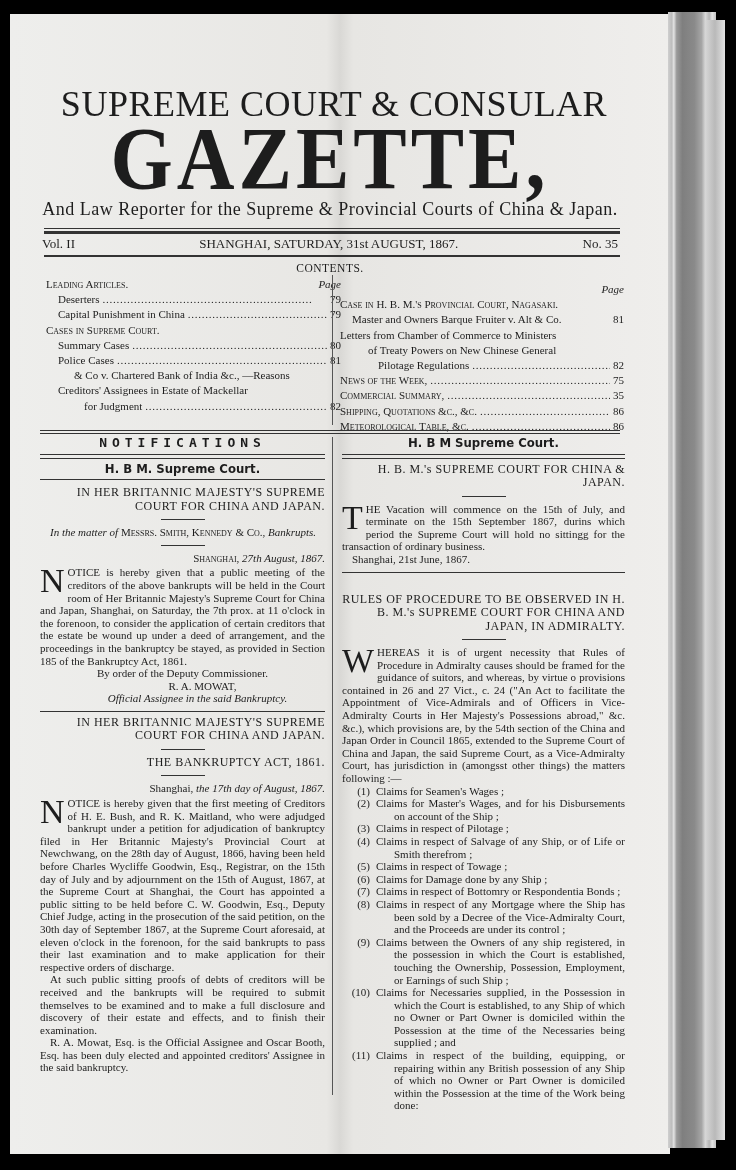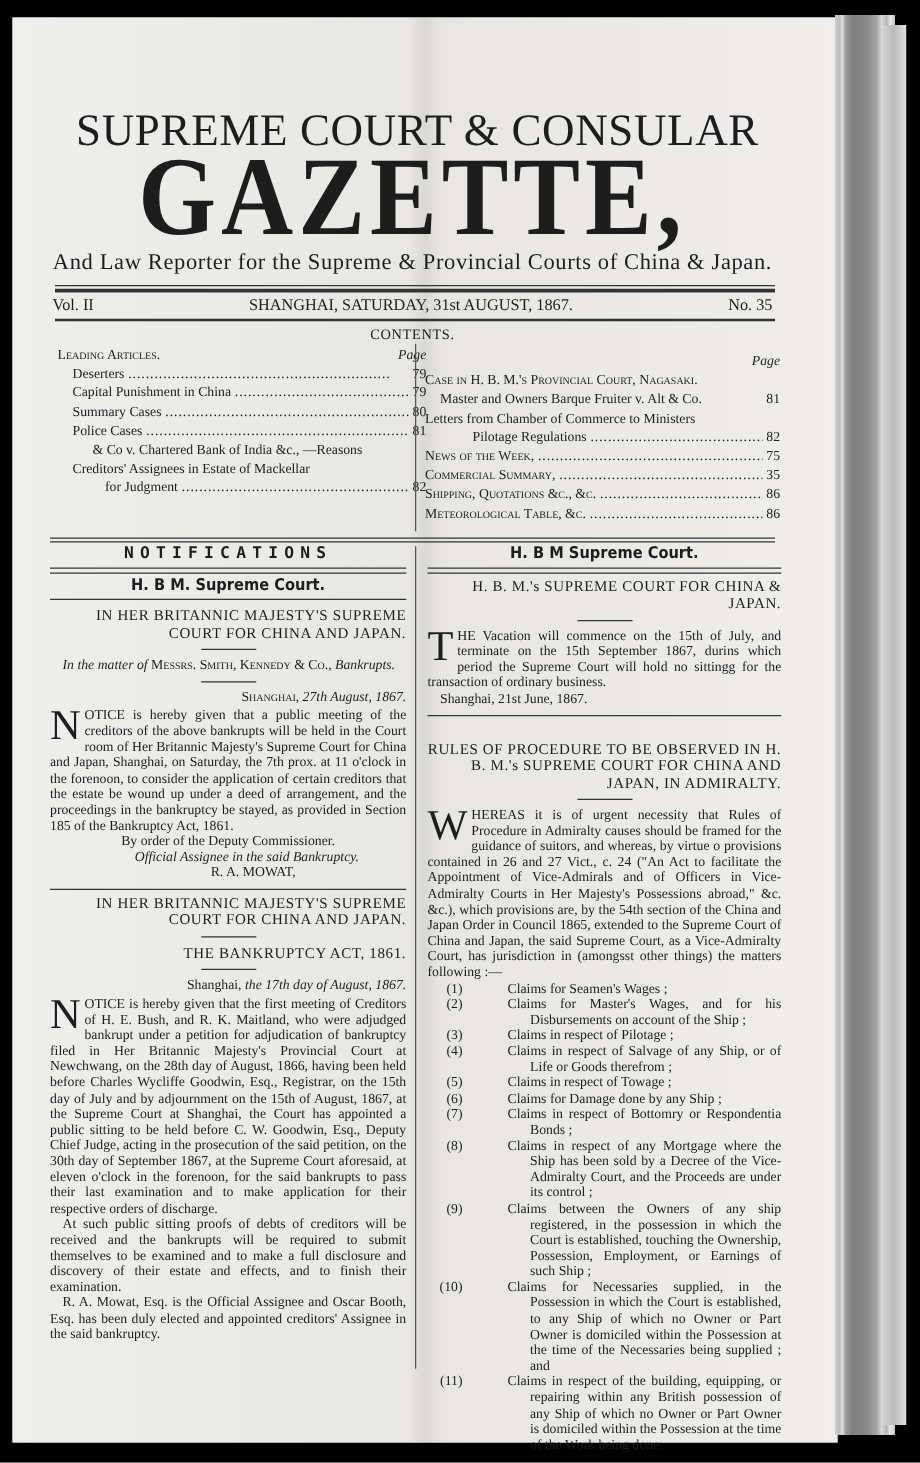--- a/index.html
+++ b/index.html
@@ -39,21 +39,21 @@
   .caps { text-align:right; font-size:12px; letter-spacing:0.5px; line-height:13.5px; }
   .short { width:44px; height:1px; background:#333; margin:6px auto; }
   .hr { height:1px; background:#333; margin:4px 0; }
   .hr2 { height:3px; border-top:1px solid #333; border-bottom:1px solid #333; margin:4px 0; }
   .drop { float:left; font-size:34px; line-height:26px; margin:2px 3px 0 0; }
   .right { text-align:right; }
   .sc { font-variant:small-caps; }
   .it { font-style:italic; }
   .claim { display:flex; }
   .claim .n { flex:0 0 28px; text-align:right; padding-right:6px; }
-  .claim .t { flex:1; padding-left:16px; text-indent:-18px; margin-left:32px; text-align:justify; }
+  .claim .t { flex:1; padding-left:0; text-indent:-18px; margin-left:18px; text-align:justify; }
   .vline { position:absolute; left:332px; width:1px; background:#555; }
 </style>
 </head>
 <body>
 
 <div class="page"></div>
 <div class="edge"></div>
 <div class="edge2"></div>
 
 <div class="masthead1">SUPREME COURT &amp; CONSULAR</div>
@@ -80,20 +80,23 @@
   <div class="row ind1">
       <span class="txt">Deserters</span>
       <span class="dots"></span>
       <span class="pg">79</span>
     </div>
   <div class="row ind1">
       <span class="txt">Capital Punishment in China</span>
       <span class="dots"></span>
       <span class="pg">79</span>
     </div>
+  <div class="row">
+      <span class="txt head">Cases in Supreme Court.</span>
+    </div>
   <div class="row ind1">
       <span class="txt">Summary Cases</span>
       <span class="dots"></span>
       <span class="pg">80</span>
     </div>
   <div class="row ind1">
       <span class="txt">Police Cases</span>
       <span class="dots"></span>
       <span class="pg">81</span>
     </div>
@@ -120,20 +123,23 @@
   <div class="row">
       <span class="txt head">Case in H. B. M.'s Provincial Court, Nagasaki.</span>
     </div>
   <div class="row ind1">
       <span class="txt">Master and Owners Barque Fruiter v. Alt &amp; Co.</span>
       <span class="dots" style="visibility:hidden"></span>
       <span class="pg">81</span>
     </div>
   <div class="row">
       <span class="txt">Letters from Chamber of Commerce to Ministers</span>
+    </div>
+  <div class="row ind2">
+      <span class="txt">of Treaty Powers on New Chinese General</span>
     </div>
   <div class="row ind3">
       <span class="txt">Pilotage Regulations</span>
       <span class="dots"></span>
       <span class="pg">82</span>
     </div>
   <div class="row">
       <span class="txt head">News of the Week,</span>
       <span class="dots"></span>
       <span class="pg">75</span>
@@ -167,22 +173,22 @@
   <div class="hr"></div>
 
   <div>
     <div class="caps" style="margin-top:6px">IN HER BRITANNIC MAJESTY'S SUPREME COURT FOR CHINA AND JAPAN.</div>
     <div class="short"></div>
     <p style="text-indent:10px"><span class="it">In the matter of</span> <span class="sc">Messrs. Smith, Kennedy &amp; Co.,</span> <span class="it">Bankrupts.</span></p>
     <div class="short"></div>
     <p class="right"><span class="sc">Shanghai,</span> <span class="it">27th August, 1867.</span></p>
     <p style="margin-top:2px"><span class="drop">N</span><span>OTICE is hereby given that a public meeting of the creditors of the above bankrupts will be held in the Court room of Her Britannic Majesty's Supreme Court for China and Japan, Shanghai, on Saturday, the 7th prox. at 11 o'clock in the forenoon, to consider the application of certain creditors that the estate be wound up under a deed of arrangement, and the proceedings in the bankruptcy be stayed, as provided in Section 185 of the Bankruptcy Act, 1861.</span></p>
     <p class="ctr">By order of the Deputy Commissioner.</p>
+    <p class="ctr" style="padding-left:40px">R. A. MOWAT,</p>
     <p class="ctr it" style="padding-left:30px">Official Assignee in the said Bankruptcy.</p>
-    <p class="ctr" style="padding-left:40px">R. A. MOWAT,</p>
   </div>
 
   <div class="hr" style="margin-top:6px"></div>
 
   <div>
     <div class="caps" style="margin-top:4px">IN HER BRITANNIC MAJESTY'S SUPREME COURT FOR CHINA AND JAPAN.</div>
     <div class="short"></div>
     <div class="caps">THE BANKRUPTCY ACT, 1861.</div>
     <div class="short"></div>
     <p class="right"><span>Shanghai,</span> <span class="it">the 17th day of August, 1867.</span></p>
@@ -217,21 +223,21 @@
       <div class="claim">
           <span class="n">(2)</span>
           <span class="t">Claims for Master's Wages, and for his Disbursements on account of the Ship ;</span>
         </div>
       <div class="claim">
           <span class="n">(3)</span>
           <span class="t">Claims in respect of Pilotage ;</span>
         </div>
       <div class="claim">
           <span class="n">(4)</span>
-          <span class="t">Claims in respect of Salvage of any Ship, or of Life or Goods therefrom ;</span>
+          <span class="t">Claims in respect of Salvage of any Ship, or of Life or Smith therefrom ;</span>
         </div>
       <div class="claim">
           <span class="n">(5)</span>
           <span class="t">Claims in respect of Towage ;</span>
         </div>
       <div class="claim">
           <span class="n">(6)</span>
           <span class="t">Claims for Damage done by any Ship ;</span>
         </div>
       <div class="claim">

